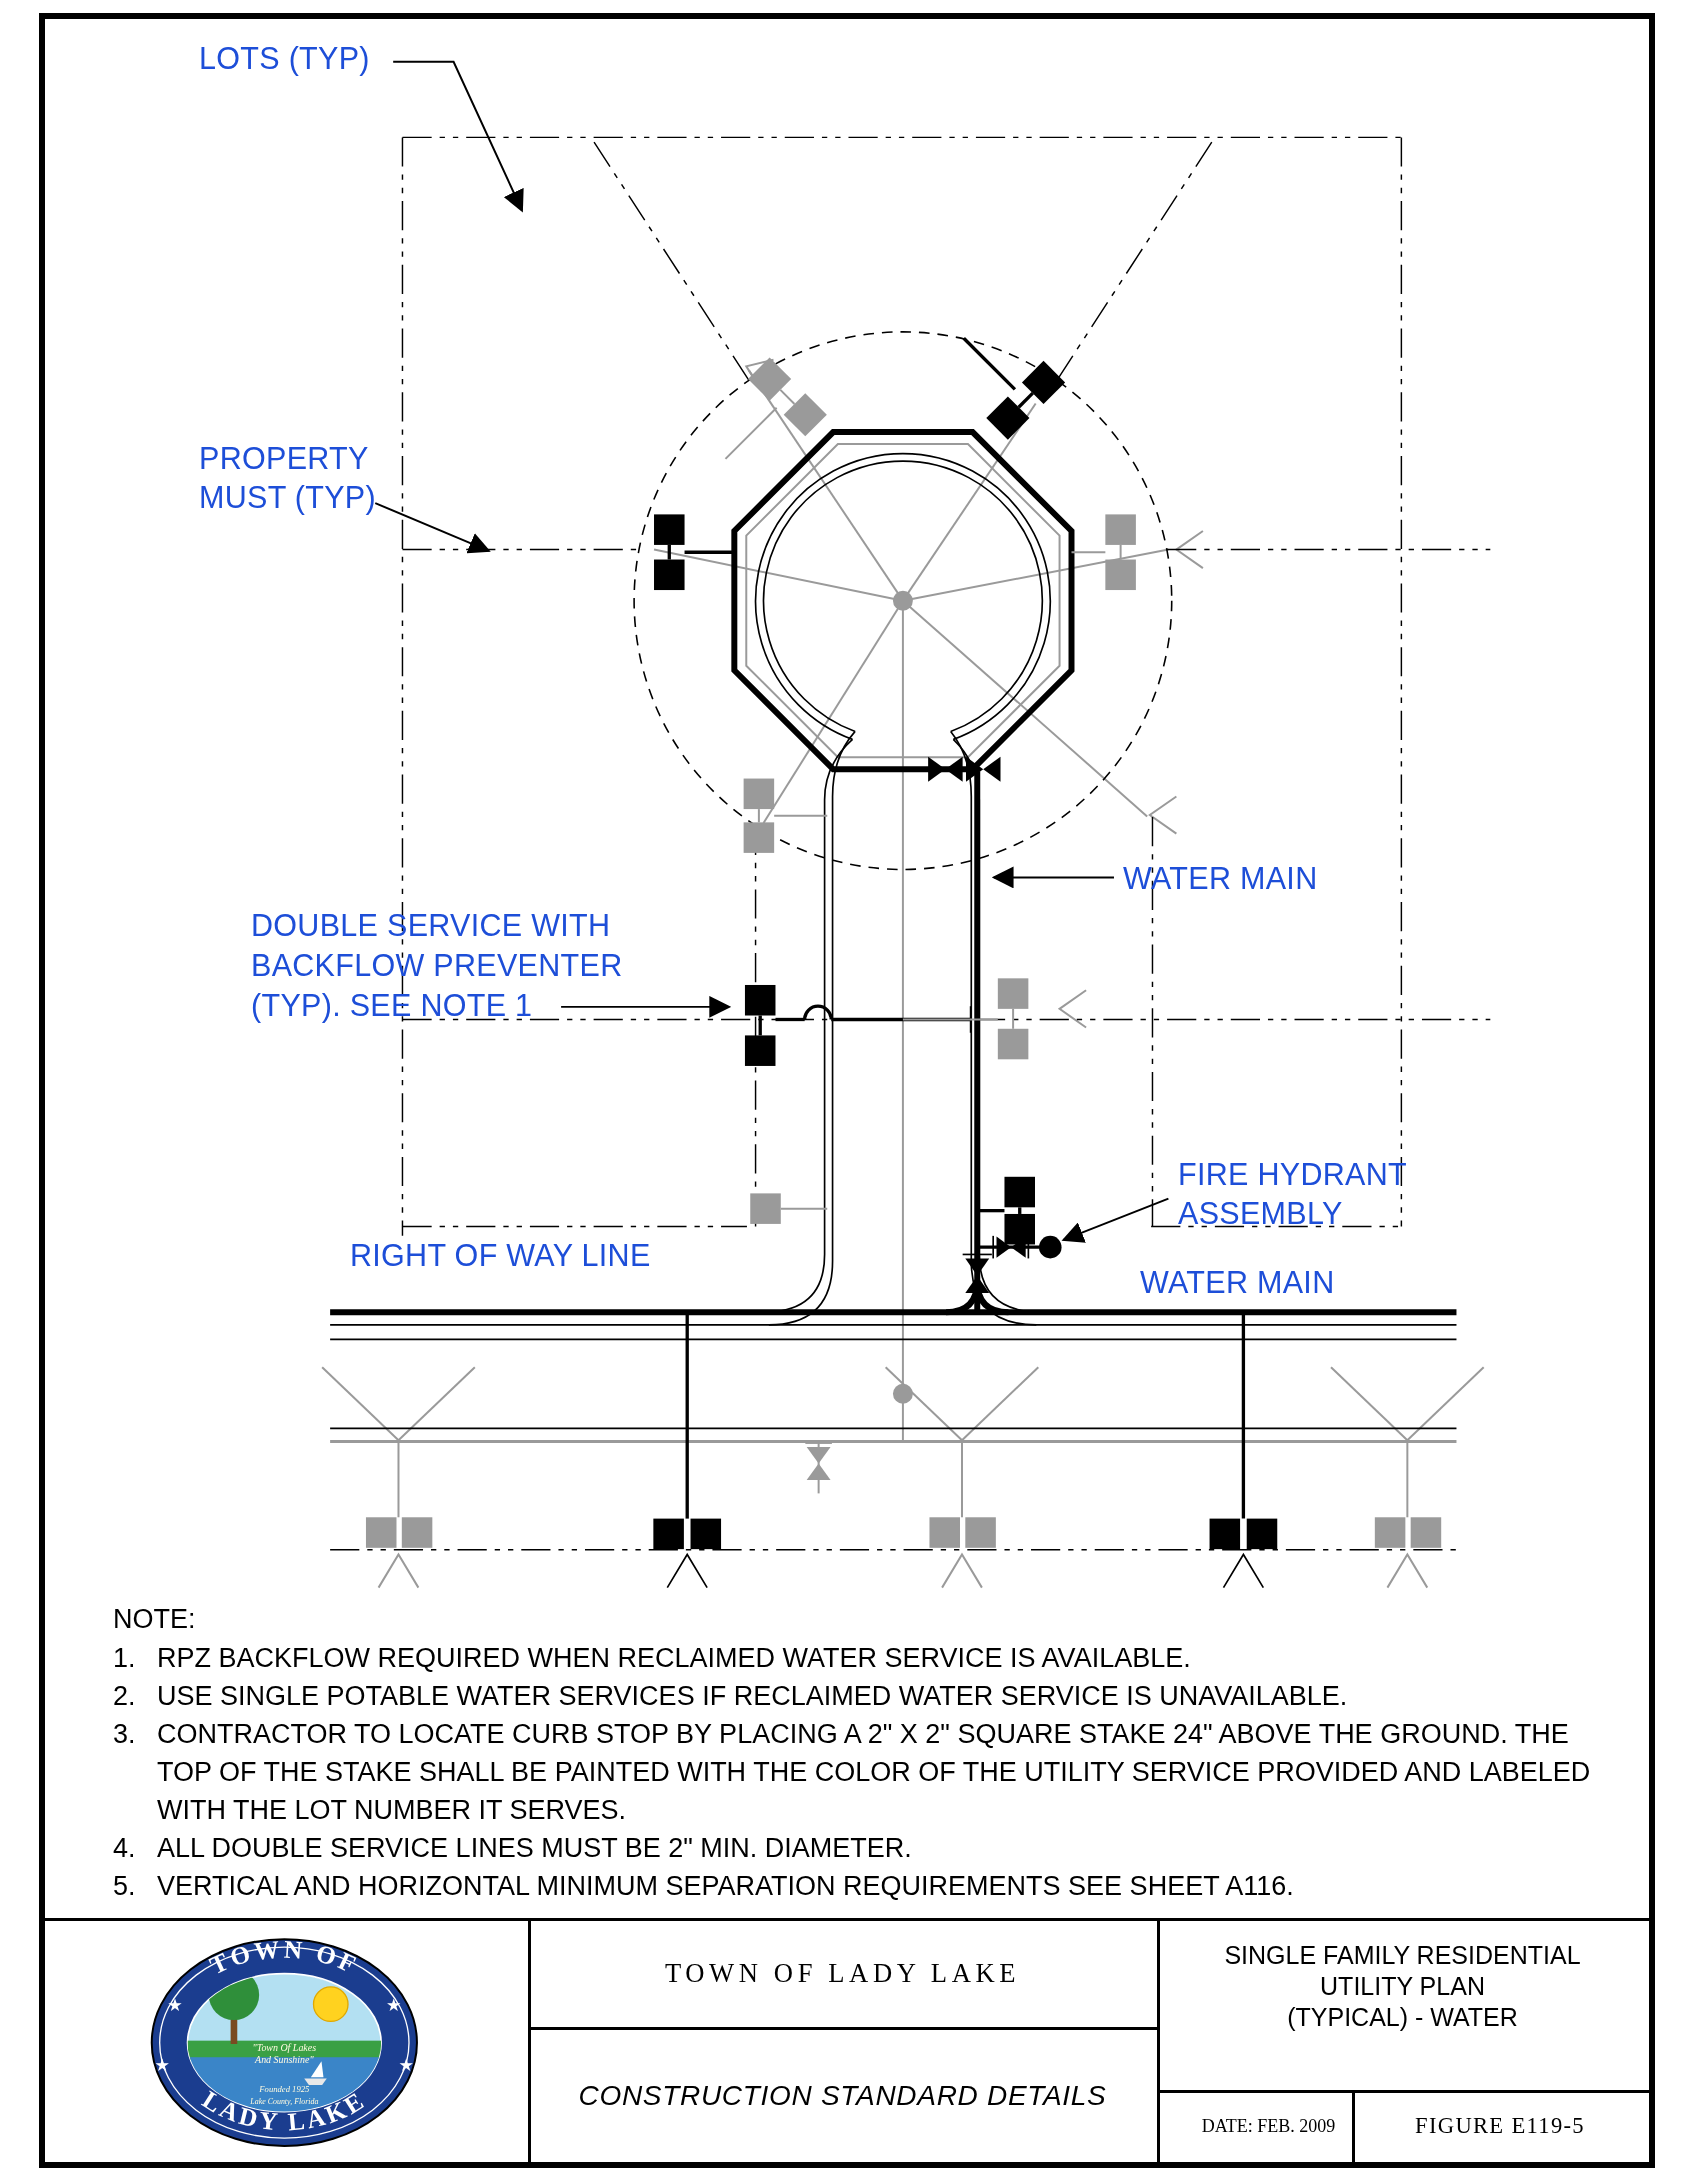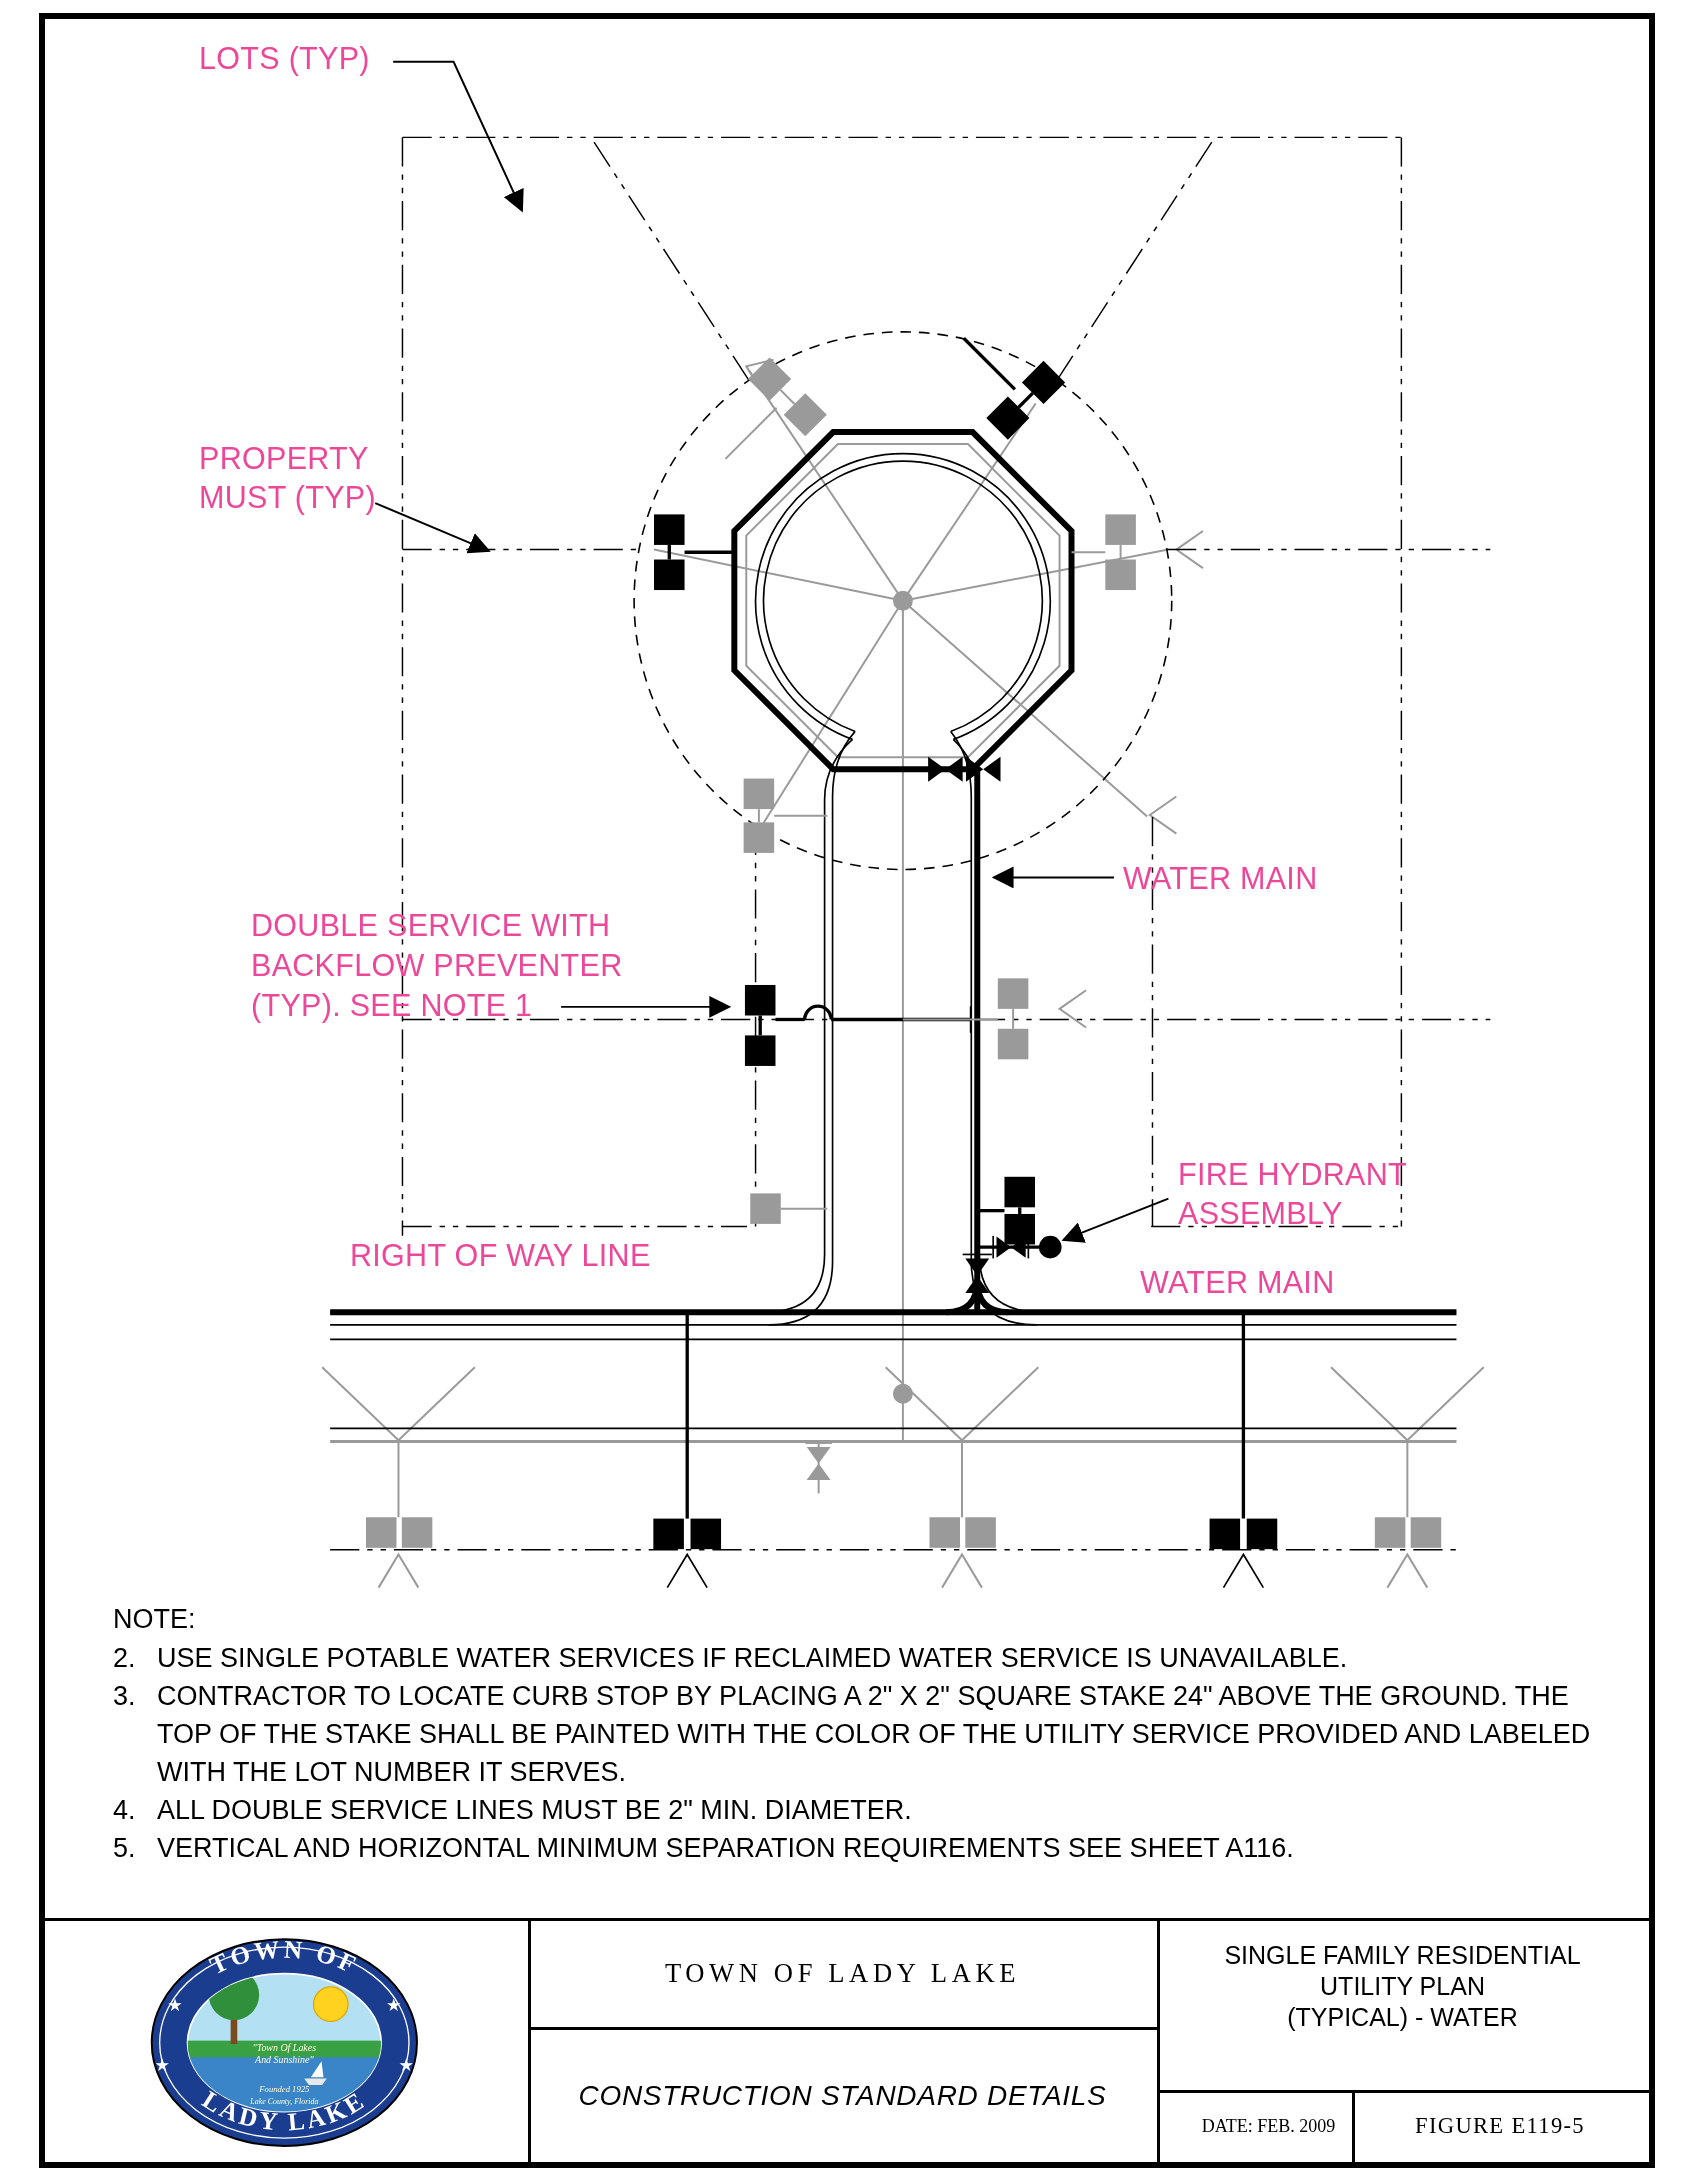--- a/index.html
+++ b/index.html
@@ -8,21 +8,21 @@
     font-family:"Liberation Sans", sans-serif;color:#000;overflow:hidden;
   }
   .sheet-border{
     position:absolute;left:39px;top:13.3px;width:1616px;height:2155px;
     border:6px solid #000;box-sizing:border-box;pointer-events:none;
   }
   svg.draw{position:absolute;left:0;top:0;}
   
   .lbl{
     position:absolute;font-size:30.5px;letter-spacing:0.3px;line-height:39px;
-    white-space:nowrap;color:#ec4899;
+    white-space:nowrap;color:#1d4ed8;
   }
   .lbl-3l{line-height:40px;}
   
   .notes{position:absolute;left:113px;top:1581px;width:1487px;font-size:27px;line-height:38px;}
   .notes-heading{margin-bottom:1.3px;margin-top:19px;}
   .note-item{padding-left:44px;text-indent:-44px;}
   .note-num{display:inline-block;width:44px;text-indent:0;}
   
   .tb-hline{position:absolute;left:44px;width:1605px;height:0;border-top:3.3px solid #000;}
   .tb-vline{position:absolute;top:1918px;height:244px;width:0;border-left:3.3px solid #000;}
@@ -265,20 +265,21 @@
 <div class="lbl" style="left:1140px;top:1263px">
   <div>WATER MAIN</div>
 </div>
 
 <div class="lbl" style="left:350px;top:1236px">
   <div>RIGHT OF WAY LINE</div>
 </div>
 
 <div class="notes">
   <div class="notes-heading">NOTE:</div>
+  <div class="note-item"><span class="note-num">1.</span><span>RPZ BACKFLOW REQUIRED WHEN RECLAIMED WATER SERVICE IS AVAILABLE.</span></div>
   <div class="note-item"><span class="note-num">2.</span><span>USE SINGLE POTABLE WATER SERVICES IF RECLAIMED WATER SERVICE IS UNAVAILABLE.</span></div>
   <div class="note-item"><span class="note-num">3.</span><span>CONTRACTOR TO LOCATE CURB STOP BY PLACING A 2" X 2" SQUARE STAKE 24" ABOVE THE GROUND.  THE TOP OF THE STAKE SHALL BE PAINTED WITH THE COLOR OF THE UTILITY SERVICE PROVIDED AND LABELED WITH THE LOT NUMBER IT SERVES.</span></div>
   <div class="note-item"><span class="note-num">4.</span><span>ALL DOUBLE SERVICE LINES MUST BE 2" MIN. DIAMETER.</span></div>
   <div class="note-item"><span class="note-num">5.</span><span>VERTICAL AND HORIZONTAL MINIMUM SEPARATION REQUIREMENTS SEE SHEET A116.</span></div>
 </div>
 
 <div class="tb-hline" style="top:1918px"></div>
 <div class="tb-vline" style="left:528px"></div>
 <div class="tb-vline" style="left:1157px"></div>
 <div class="tb-hline" style="top:2027px;left:528px;width:629px"></div>

